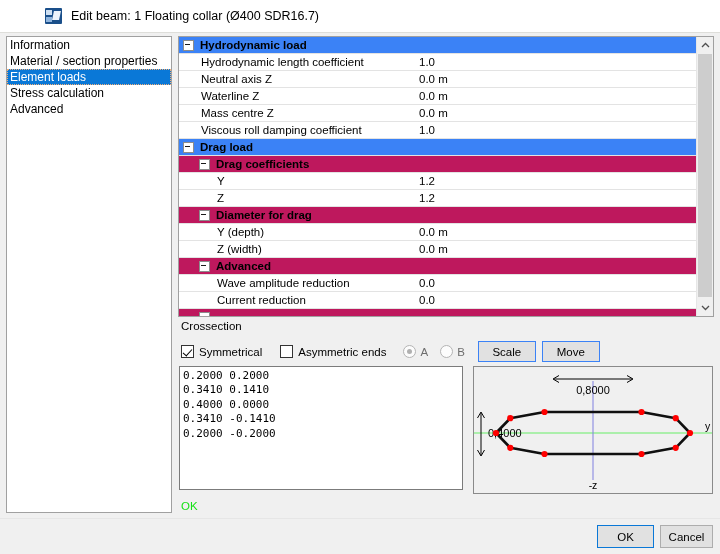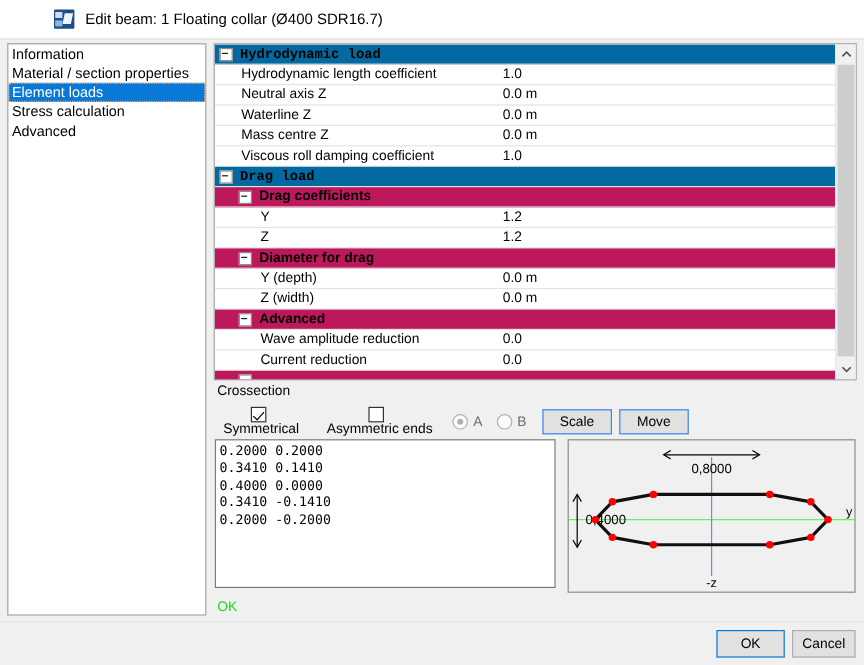--- a/index.html
+++ b/index.html
@@ -109,24 +109,23 @@
   .prow {
     height: 17px;
     box-sizing: border-box;
     border-bottom: 1px solid #e3e3e3;
     display: flex;
     align-items: center;
     white-space: nowrap;
     cursor: default;
   }
   .prow.cat {
-    background: #0369a1;
+    background: #3b82f6;
     font-weight: bold;
     font-size: 11.5px;
-    font-family: Liberation Mono, monospace;
   }
   .prow.sub {
     background: #be185d;
     font-weight: bold;
     font-size: 11.5px;
   }
   .expander {
     width: 9px; height: 9px;
     border: 1px solid #8c8c8c;
     background: #ffffff;
@@ -201,21 +200,20 @@
     position: absolute;
     left: 181px; top: 341px;
     display: flex;
     align-items: center;
     height: 21px;
   }
   .cbox-wrap {
     display: flex;
     align-items: center;
     cursor: default;
-    flex-direction: column;
   }
   .cbox {
     width: 13px; height: 13px;
     border: 1px solid #333;
     background: #fff;
     box-sizing: border-box;
     position: relative;
     flex: none;
   }
   .cbox.checked::after {

